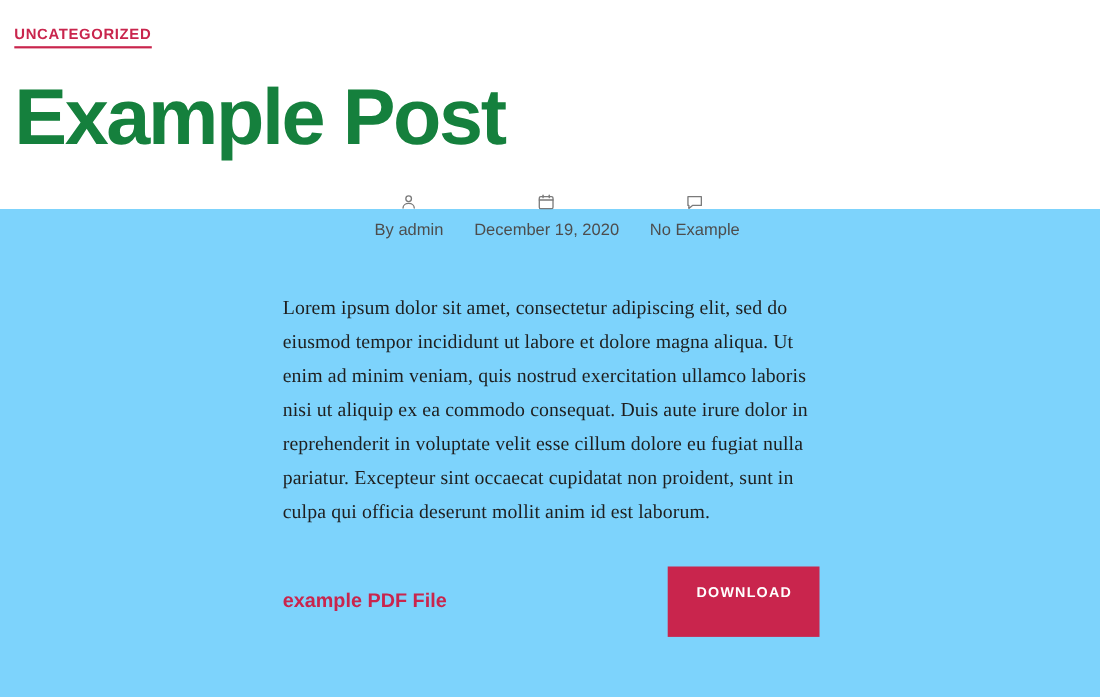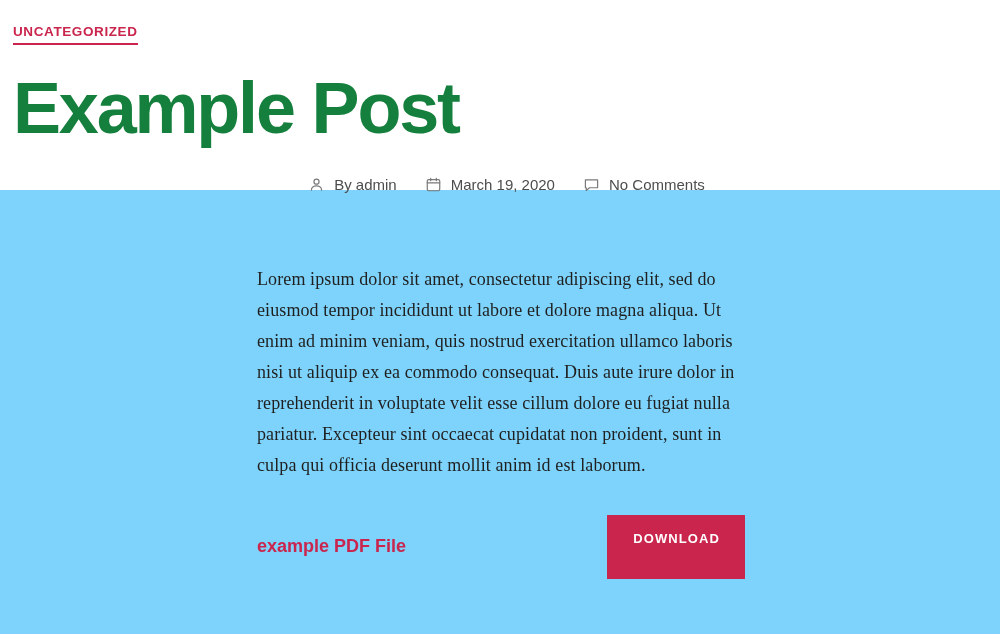--- a/index.html
+++ b/index.html
@@ -60,20 +60,21 @@
     align-items: center;
     gap: 28px;
     font-size: 15px;
     color: #4d4d4d;
   }
   .meta-item {
     display: inline-flex;
     align-items: center;
     gap: 9px;
     white-space: nowrap;
+    flex-direction: column;
   }
   .meta-item .icon svg { display: block; }
   .meta-link {
     color: #4d4d4d;
     text-decoration: none;
   }
 
   
   .post-content {
     background: #7dd3fc;
@@ -147,30 +148,30 @@
 
       <span class="meta-item">
         <span class="icon">
           <svg width="17" height="17" viewBox="0 0 24 24" fill="none" stroke="#7a7a7a" stroke-width="1.7" stroke-linecap="round" stroke-linejoin="round">
             <rect x="3.2" y="5.2" width="17.6" height="15.6" rx="2"></rect>
             <path d="M3.2 9.6h17.6"></path>
             <path d="M8 3.4v3.2"></path>
             <path d="M16 3.4v3.2"></path>
           </svg>
         </span>
-        <a href="#" class="meta-link">March 19, 2020</a>
+        <a href="#" class="meta-link">December 19, 2020</a>
       </span>
 
       <span class="meta-item">
         <span class="icon">
           <svg width="17" height="17" viewBox="0 0 24 24" fill="none" stroke="#7a7a7a" stroke-width="1.7" stroke-linecap="round" stroke-linejoin="round">
             <path d="M3.4 5.4h17.2v11.2H9.2L4.6 20.4v-3.8H3.4z"></path>
           </svg>
         </span>
-        <a href="#" class="meta-link">No Comments</a>
+        <a href="#" class="meta-link">No Example</a>
       </span>
 
     </div>
   </header>
 
   <section class="post-content">
     <div class="content-inner">
 
       <p class="body-text">Lorem ipsum dolor sit amet, consectetur adipiscing elit, sed do eiusmod tempor incididunt ut labore et dolore magna aliqua. Ut enim ad minim veniam, quis nostrud exercitation ullamco laboris nisi ut aliquip ex ea commodo consequat. Duis aute irure dolor in reprehenderit in voluptate velit esse cillum dolore eu fugiat nulla pariatur. Excepteur sint occaecat cupidatat non proident, sunt in culpa qui officia deserunt mollit anim id est laborum.</p>
 

